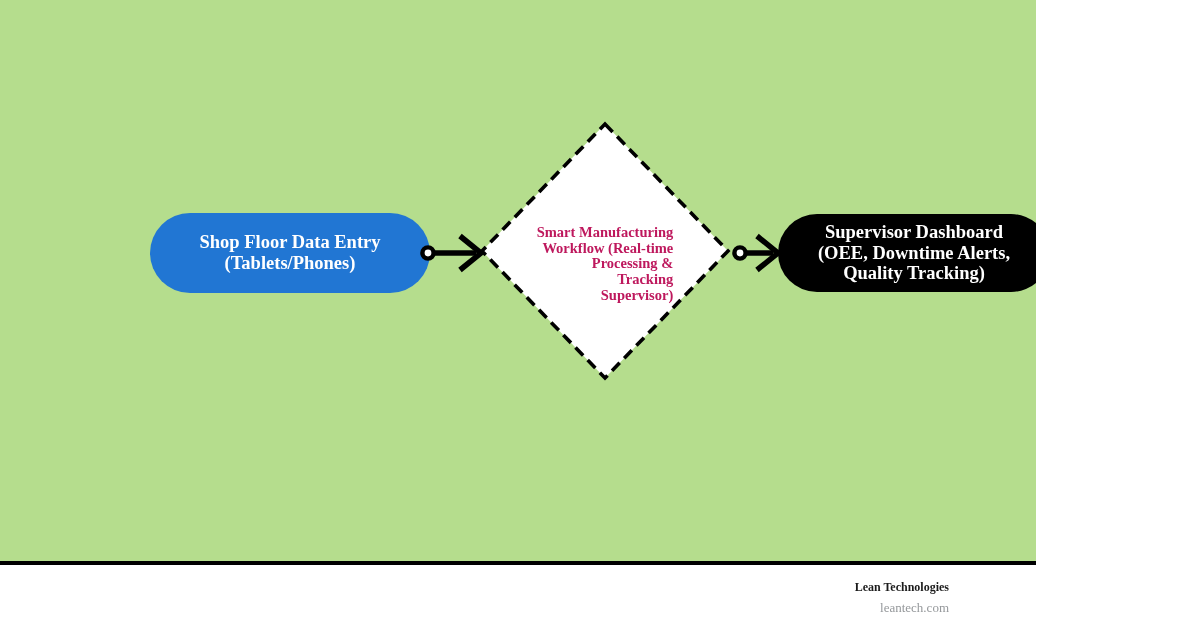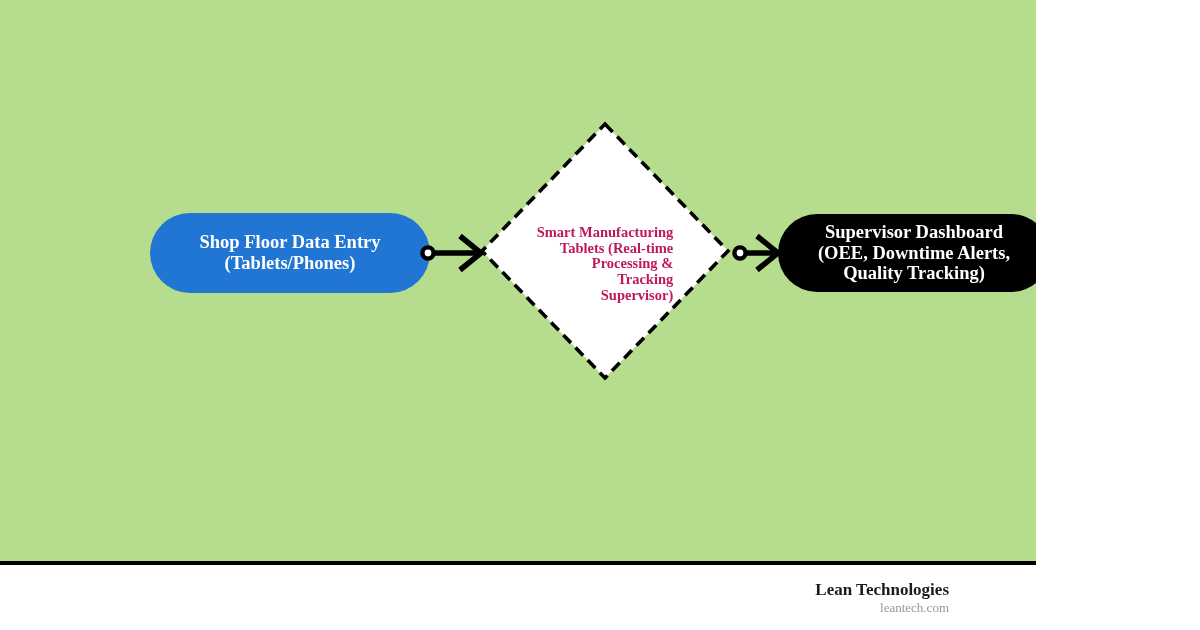--- a/index.html
+++ b/index.html
@@ -71,21 +71,21 @@
   .footer-bar {
     position: absolute;
     left: 0; top: 565px;
     width: 1200px; height: 65px;
     background: #ffffff;
     z-index: 4;
   }
   .footer-company {
     position: absolute;
     top: 580px; right: 87px;
-    font-size: 17px;
+    font-size: 12px;
     font-weight: 700;
     color: #1b1b1b;
     z-index: 5;
     white-space: nowrap;
   }
   .footer-site {
     position: absolute;
     top: 600px; right: 87px;
     font-size: 13px;
     color: #95989b;
@@ -154,21 +154,21 @@
 
     <g>
       <line x1="746" y1="253" x2="773" y2="253" stroke="#000000" stroke-width="5.5"></line>
       <path d="M757,236 L778,253 L757,270" fill="none" stroke="#000000" stroke-width="5.5" stroke-linejoin="miter"></path>
       <circle cx="740" cy="253" r="5.6" fill="#ffffff" stroke="#000000" stroke-width="4.4"></circle>
     </g>
   </svg>
 
   <div class="diamond-label">
     <span class="ln">Smart Manufacturing</span>
-    <span class="ln">Tablets (Real-time</span>
+    <span class="ln">Workflow (Real-time</span>
     <span class="ln">Processing &amp;</span>
     <span class="ln">Tracking</span>
     <span class="ln">Supervisor)</span>
   </div>
 
   <div class="footer-rule"></div>
   <div class="footer-bar"></div>
   <div class="footer-company">Lean Technologies</div>
   <div class="footer-site">leantech.com</div>
 

